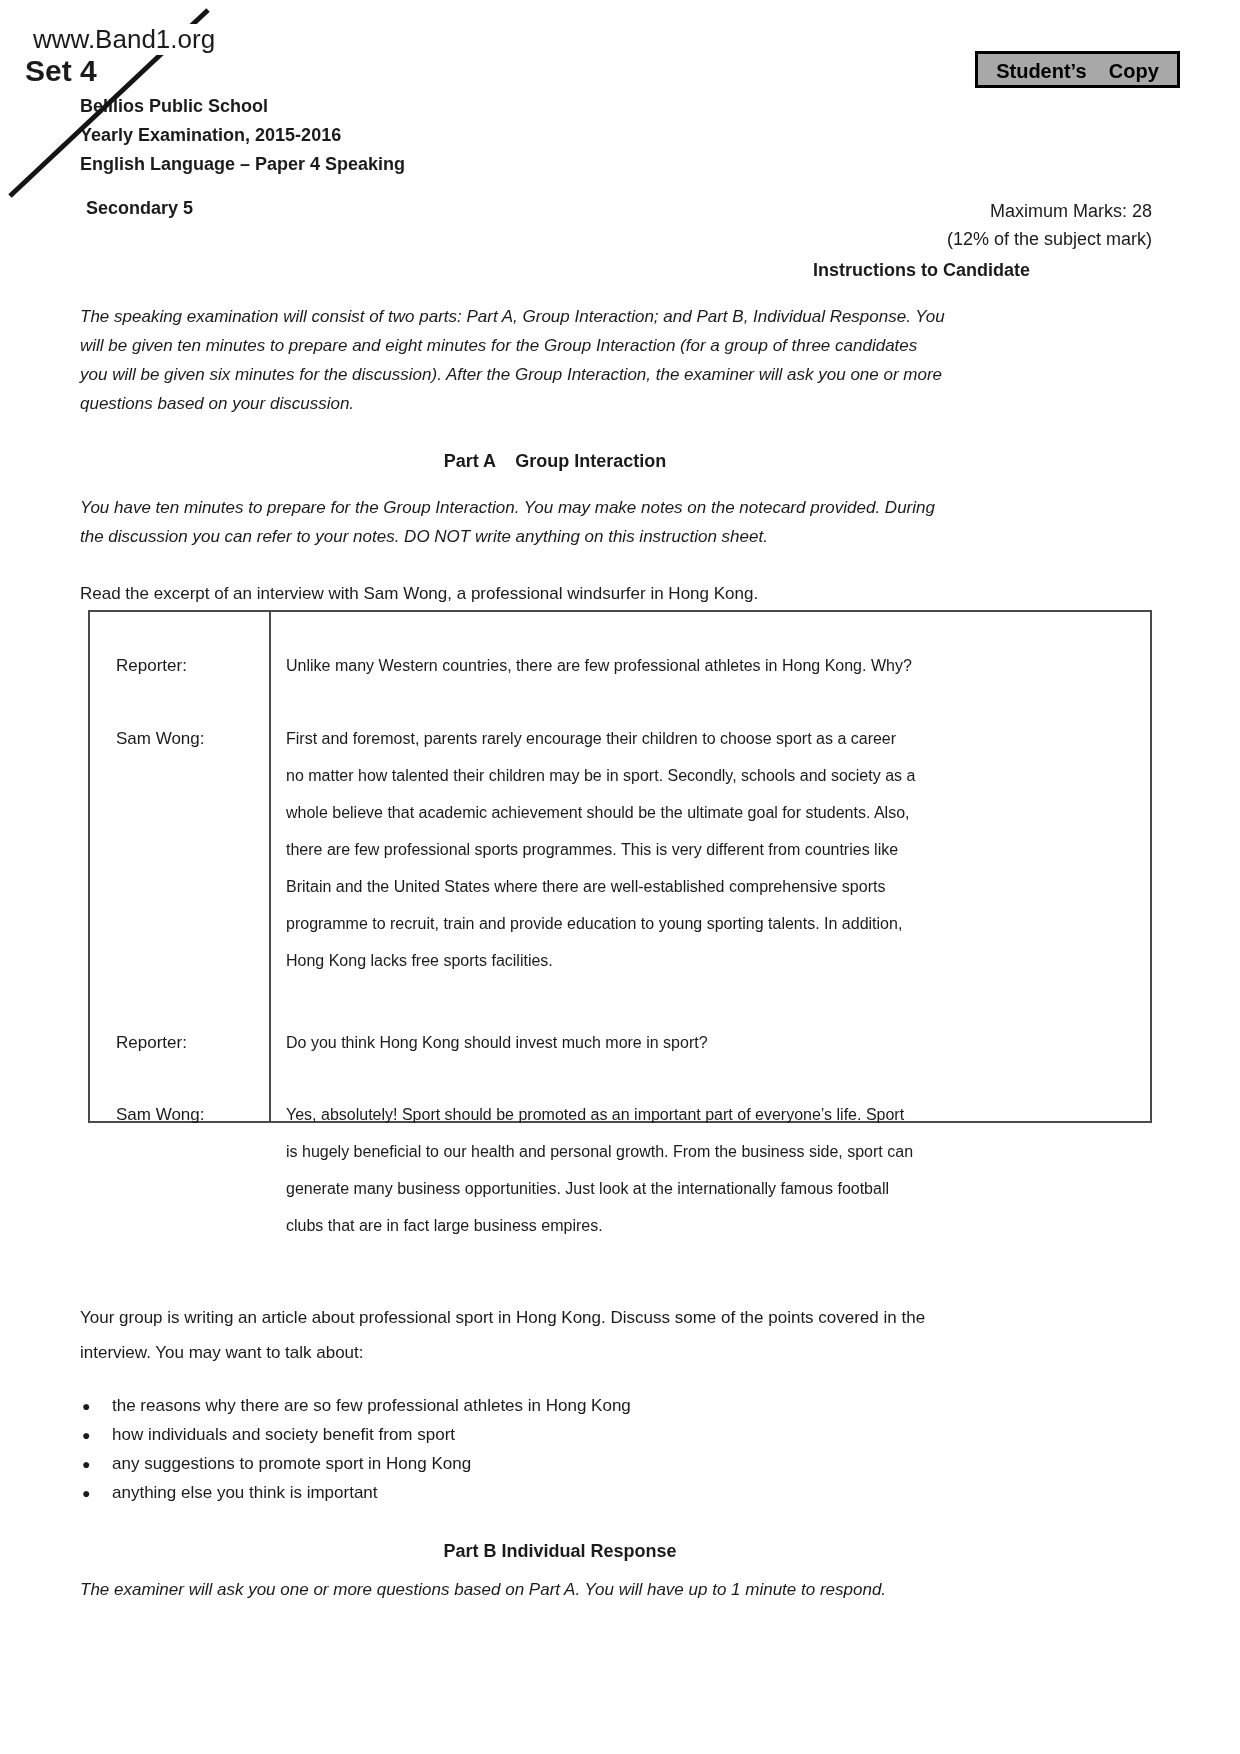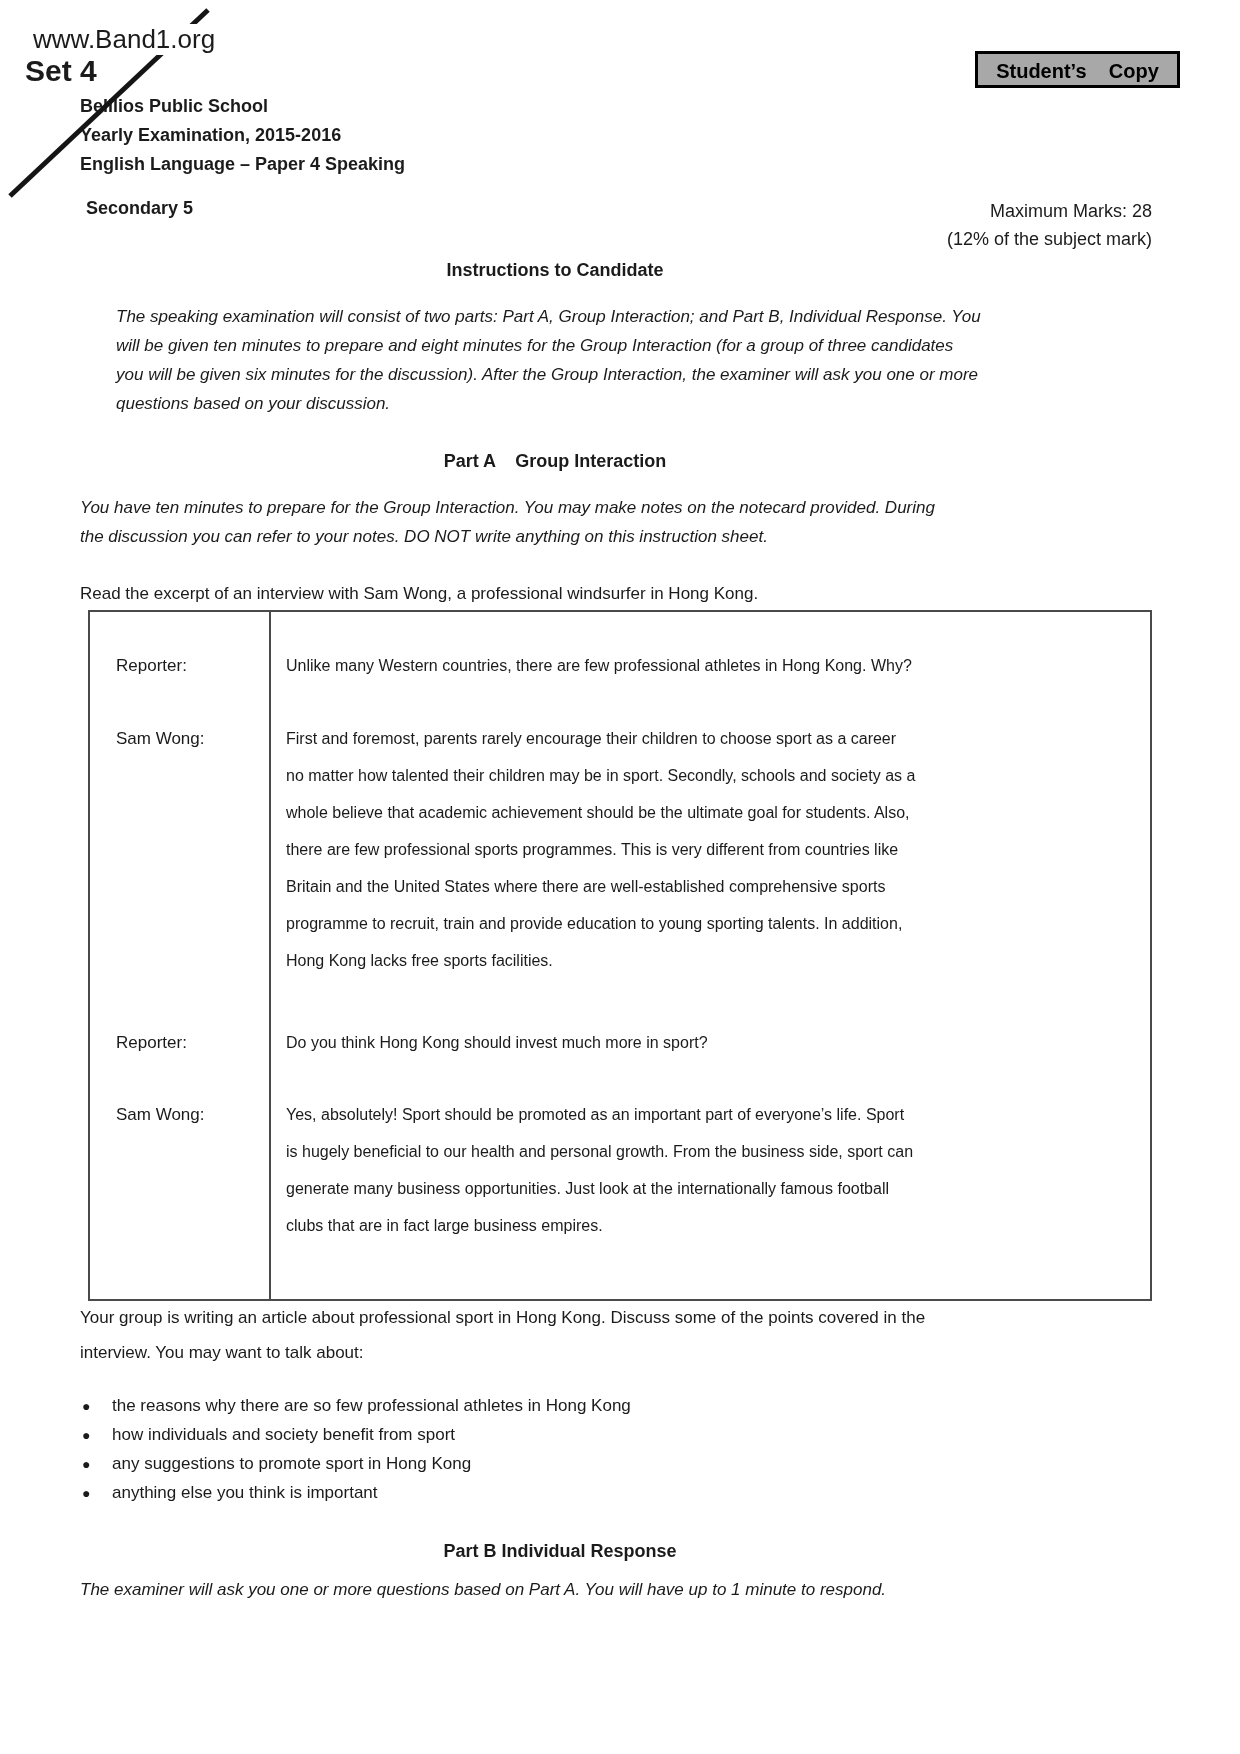--- a/index.html
+++ b/index.html
@@ -46,38 +46,38 @@
     font-size:18px;font-weight:bold;
     line-height:29px;text-align:left;
   }
 
   .secondary-level{left:86px;top:198px;font-size:18px;font-weight:bold;}
   .marks-block{
     right:88px;top:197px;
     font-size:18px;line-height:28px;text-align:right;
   }
 
-  .instructions-heading{left:80px;top:260px;width:950px;font-size:18px;font-weight:bold;text-align:center;}
+  .instructions-heading{left:80px;top:260px;width:950px;font-size:18px;font-weight:bold;text-align:right;}
   .instructions-body{
     left:80px;top:302px;width:965px;
     font-size:17px;line-height:29px;
-    font-style:italic;white-space:pre-line;margin-left:36px;
+    font-style:italic;white-space:pre-line;
   }
 
   .part-a-heading{left:80px;top:451px;width:950px;font-size:18px;font-weight:bold;text-align:center;white-space:pre;}
   .part-a-body{
     left:80px;top:493px;width:965px;
     font-size:17px;line-height:29px;
     font-style:italic;white-space:pre-line;
   }
   .read-prompt{left:80px;top:584px;font-size:17px;text-align:right;}
 
   .interview-table{
     left:88px;top:610px;
-    width:1064px;height:691px;
+    width:1064px;height:513px;
     border:2px solid #4a4a4a;
     box-sizing:border-box;
     padding-left:16px;
   }
   .interview-divider{
     position:absolute;
     left:179px;top:0;bottom:0;width:0;
     border-left:2px solid #4a4a4a;
   }
   .speaker{

